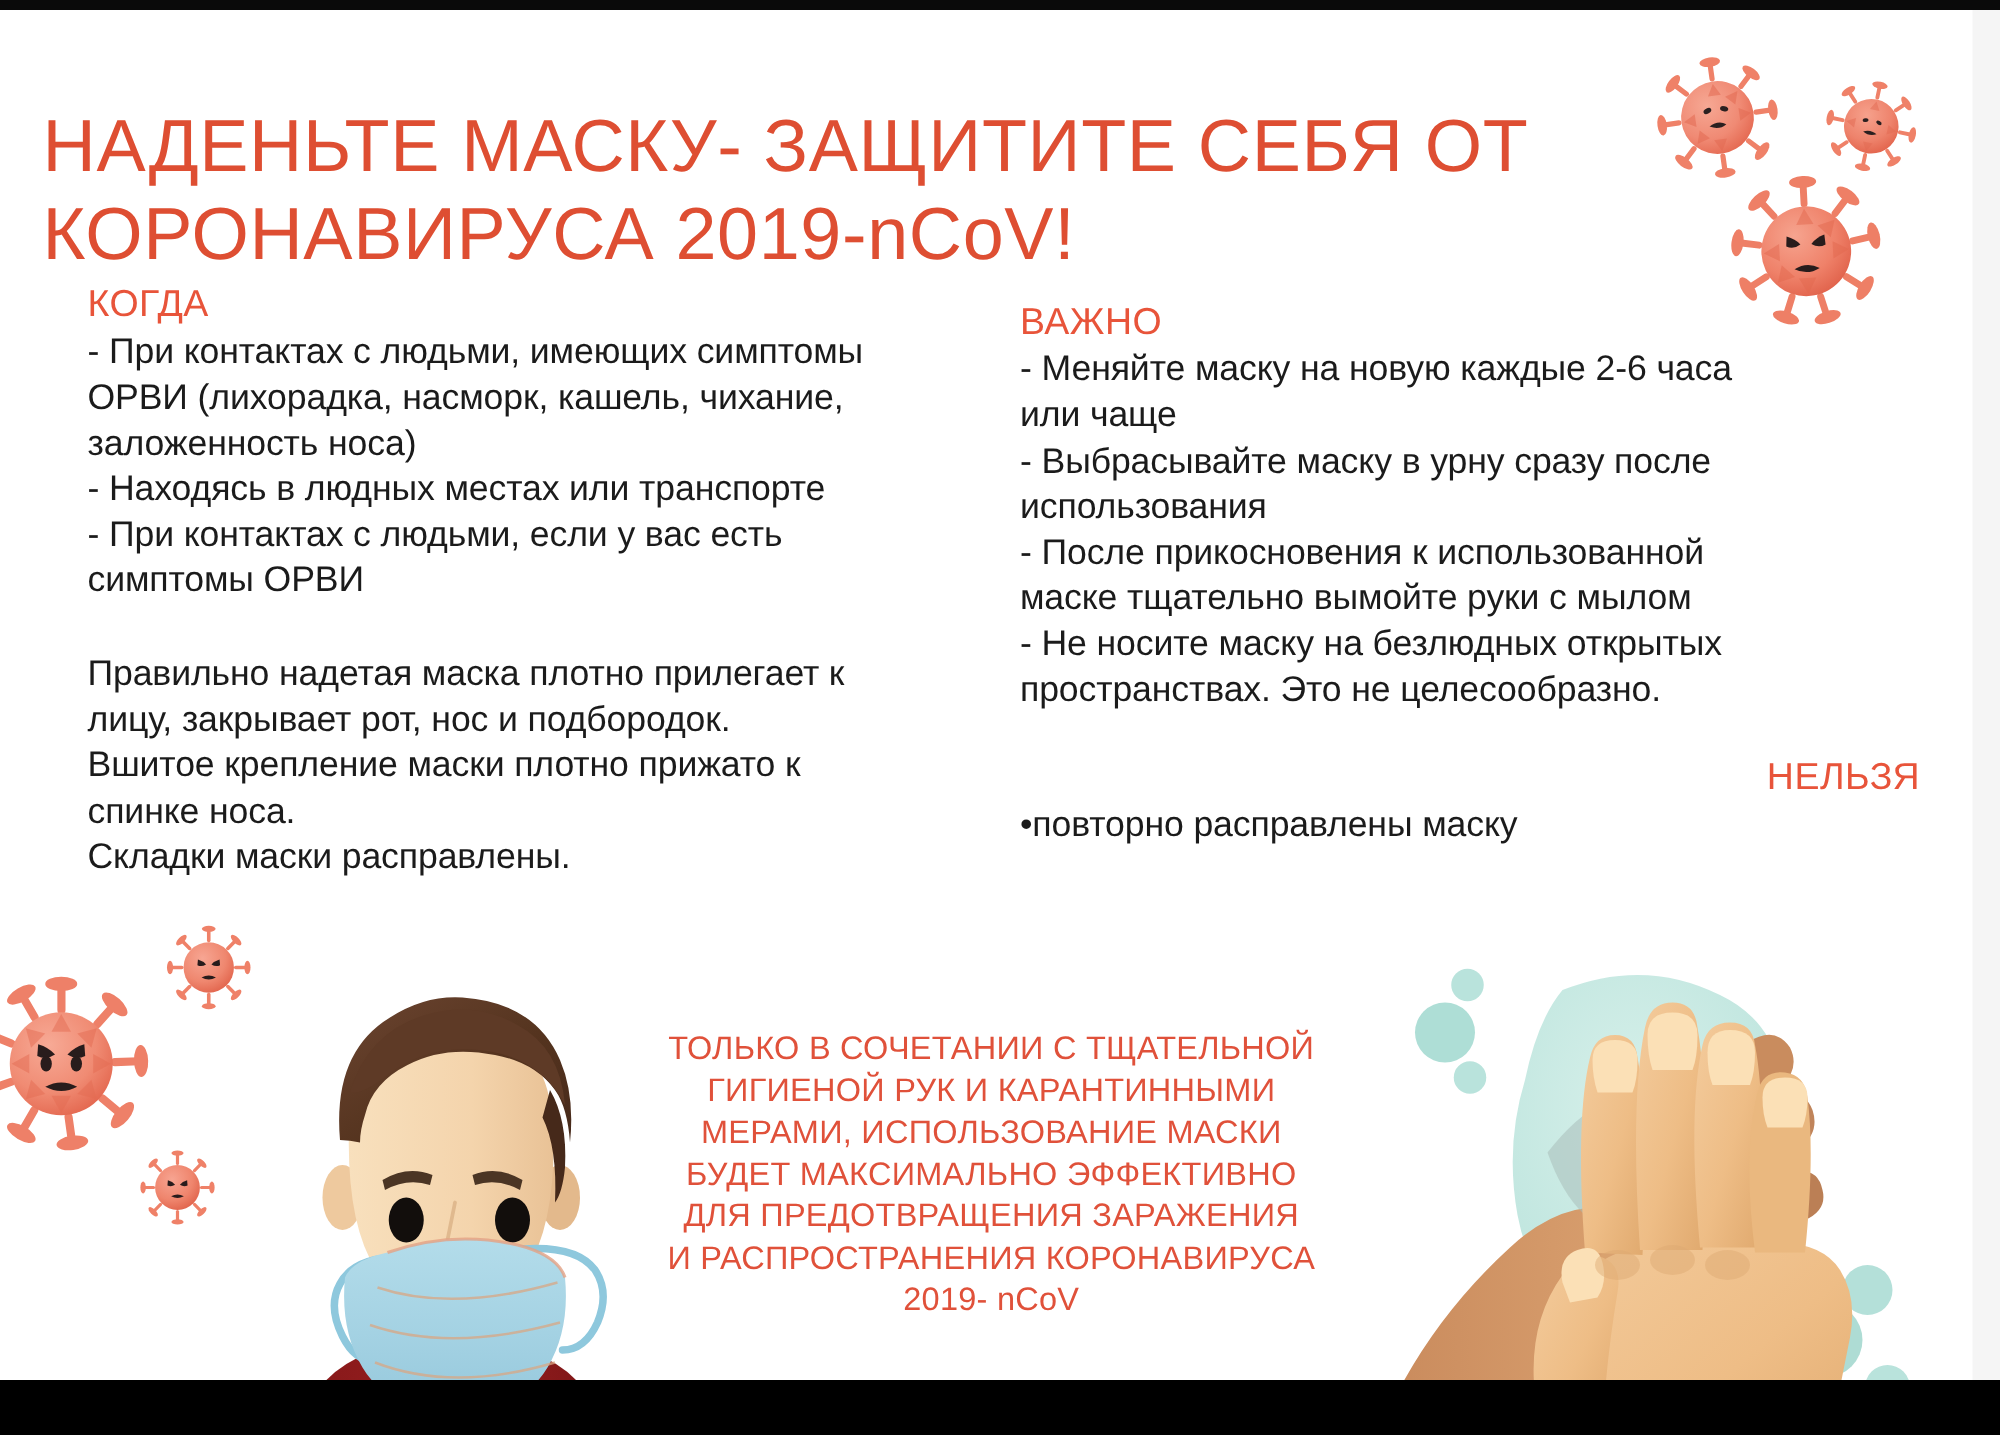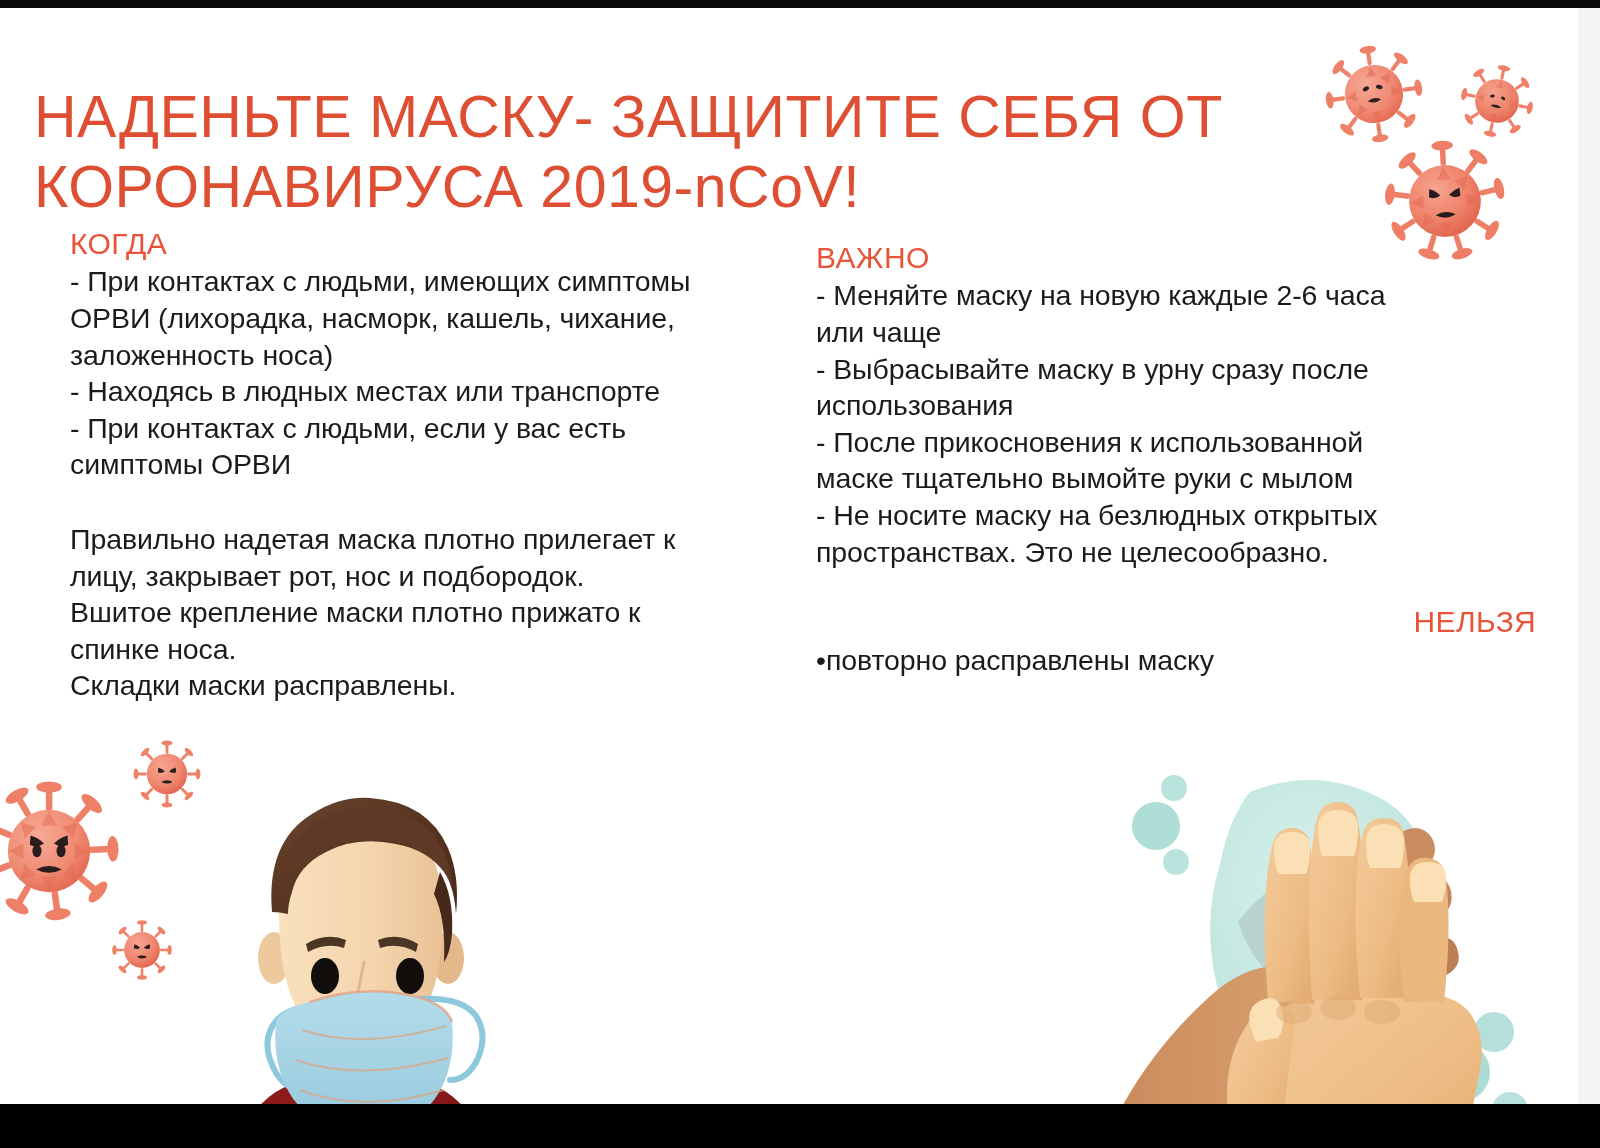--- a/index.html
+++ b/index.html
@@ -635,15 +635,22 @@
 - Выбрасывайте маску в урну сразу после
 использования
 - После прикосновения к использованной
 маске тщательно вымойте руки с мылом
 - Не носите маску на безлюдных открытых
 пространствах. Это не целесообразно.</p>
     <div class="sec-head gap-block-sm">НЕЛЬЗЯ</div>
     <p class="body-text">•повторно расправлены маску</p>
   </div>
 
+  <div id="bottom-note">ТОЛЬКО В СОЧЕТАНИИ С ТЩАТЕЛЬНОЙ
+ГИГИЕНОЙ РУК И КАРАНТИННЫМИ
+МЕРАМИ, ИСПОЛЬЗОВАНИЕ МАСКИ
+БУДЕТ МАКСИМАЛЬНО ЭФФЕКТИВНО
+ДЛЯ ПРЕДОТВРАЩЕНИЯ ЗАРАЖЕНИЯ
+И РАСПРОСТРАНЕНИЯ КОРОНАВИРУСА
+2019- nCoV</div>
 
   <div class="bar-bottom"></div>
 </div>
 
 </body></html>

